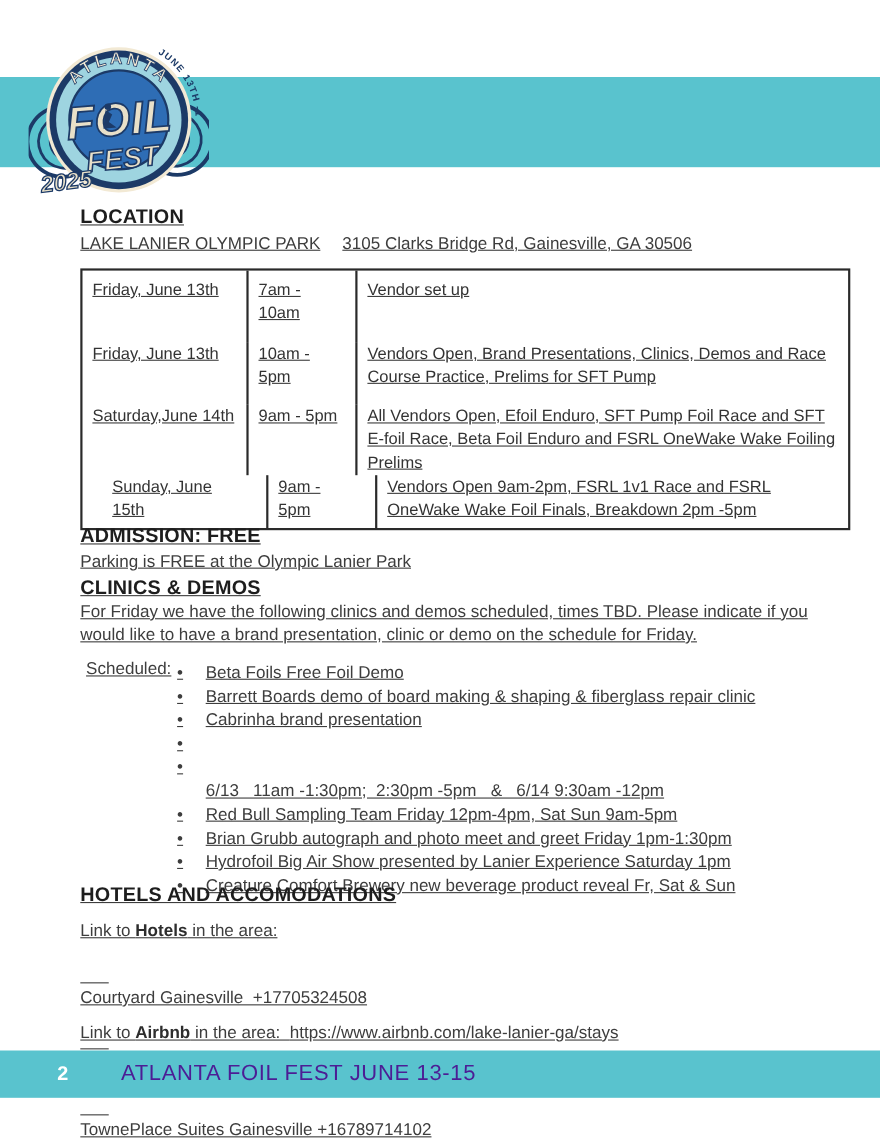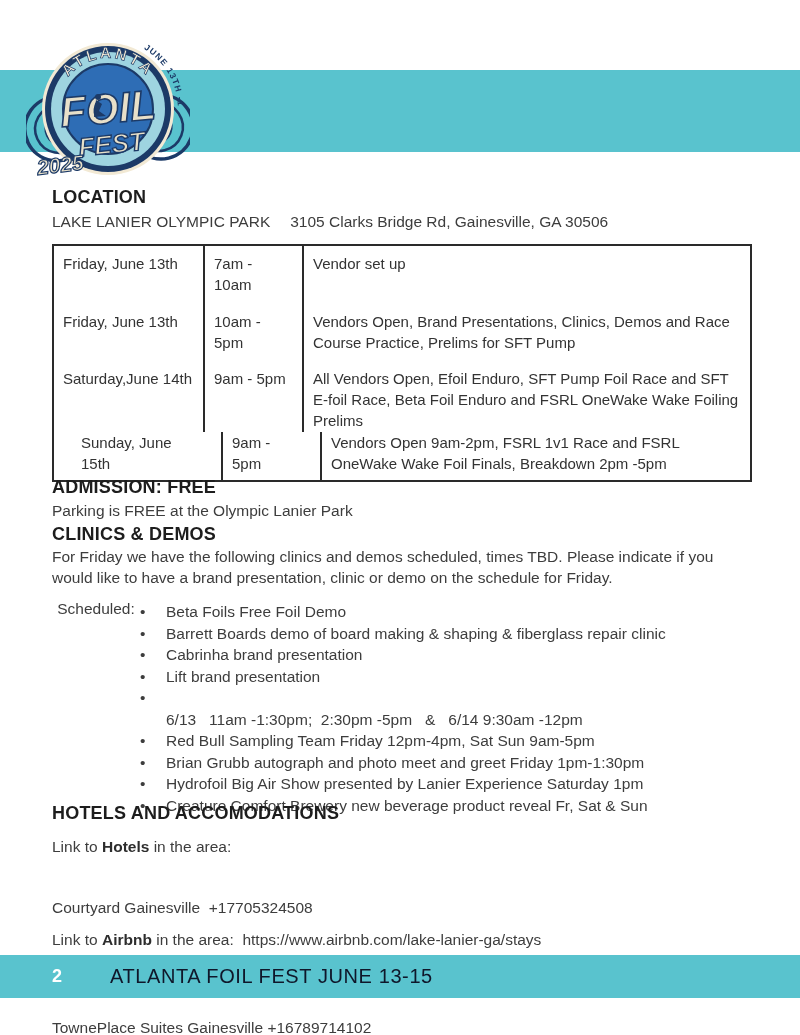--- a/index.html
+++ b/index.html
@@ -5,29 +5,29 @@
   html,body{margin:0;padding:0;background:#ffffff;}
   .page{
     position:relative;width:800px;height:1035px;background:#ffffff;overflow:hidden;
     font-family:"Liberation Sans",sans-serif;color:#3d3d3d;
   }
   
   .top-band{position:absolute;top:70px;left:0;width:800px;height:82px;background:#59c3ce;}
   .footer-band{position:absolute;top:955px;left:0;width:800px;height:43px;background:#59c3ce;
     display:flex;align-items:center;}
   .footer-num{color:#ffffff;font-weight:bold;font-size:18px;margin-left:52px;}
-  .footer-title{color:#0f172a;font-size:20px;letter-spacing:0.6px;margin-left:48px;}
+  .footer-title{color:#4c1d95;font-size:20px;letter-spacing:0.6px;margin-left:48px;}
   
   .logo{position:absolute;top:33px;left:26px;width:164px;height:152px;}
   
   h2{font-size:18px;font-weight:bold;color:#1d1d1d;margin:0;line-height:21px;letter-spacing:0.2px;}
   .bodytxt{font-size:15.5px;line-height:21px;color:#3d3d3d;}
   .pre{white-space:pre-wrap;}
   .b{font-weight:bold;color:#2d2d2d;}
-  .sec{position:absolute;left:52px;}
+  .sec{position:absolute;left:73px;text-decoration:underline;}
   #sec-location{top:187px;}
   #sec-location .addr{margin-top:3px;}
   #sec-location .venue{margin-right:20px;}
   
   #sec-festival{top:242px;}
   .ftable{display:grid;grid-template-columns:149px 99px 449px;border:2px solid #2a2a2a;
     margin-top:2px;font-size:15px;line-height:21px;color:#333333;width:700px;box-sizing:border-box;}
   .ftable .c{padding-left:9px;padding-right:8px;box-sizing:border-box;}
   .ftable .col2,.ftable .col3{border-left:2px solid #2a2a2a;}
   .ftable .r1{padding-top:7px;padding-bottom:16px;}
@@ -151,21 +151,20 @@
       <li>
           <span class="blt">•</span>
           <span>Barrett Boards demo of board making &amp; shaping &amp; fiberglass repair clinic</span>
         </li>
       <li>
           <span class="blt">•</span>
           <span>Cabrinha brand presentation</span>
         </li>
       <li>
           <span class="blt">•</span>
-          <span>Lift brand presentation</span>
         </li>
       <li>
           <span class="blt">•</span>
         </li>
       <li>
           <span class="sched-sub">6/13   11am -1:30pm;  2:30pm -5pm   &amp;   6/14 9:30am -12pm</span>
         </li>
       <li>
           <span class="blt">•</span>
           <span>Red Bull Sampling Team Friday 12pm-4pm, Sat Sun 9am-5pm</span>

